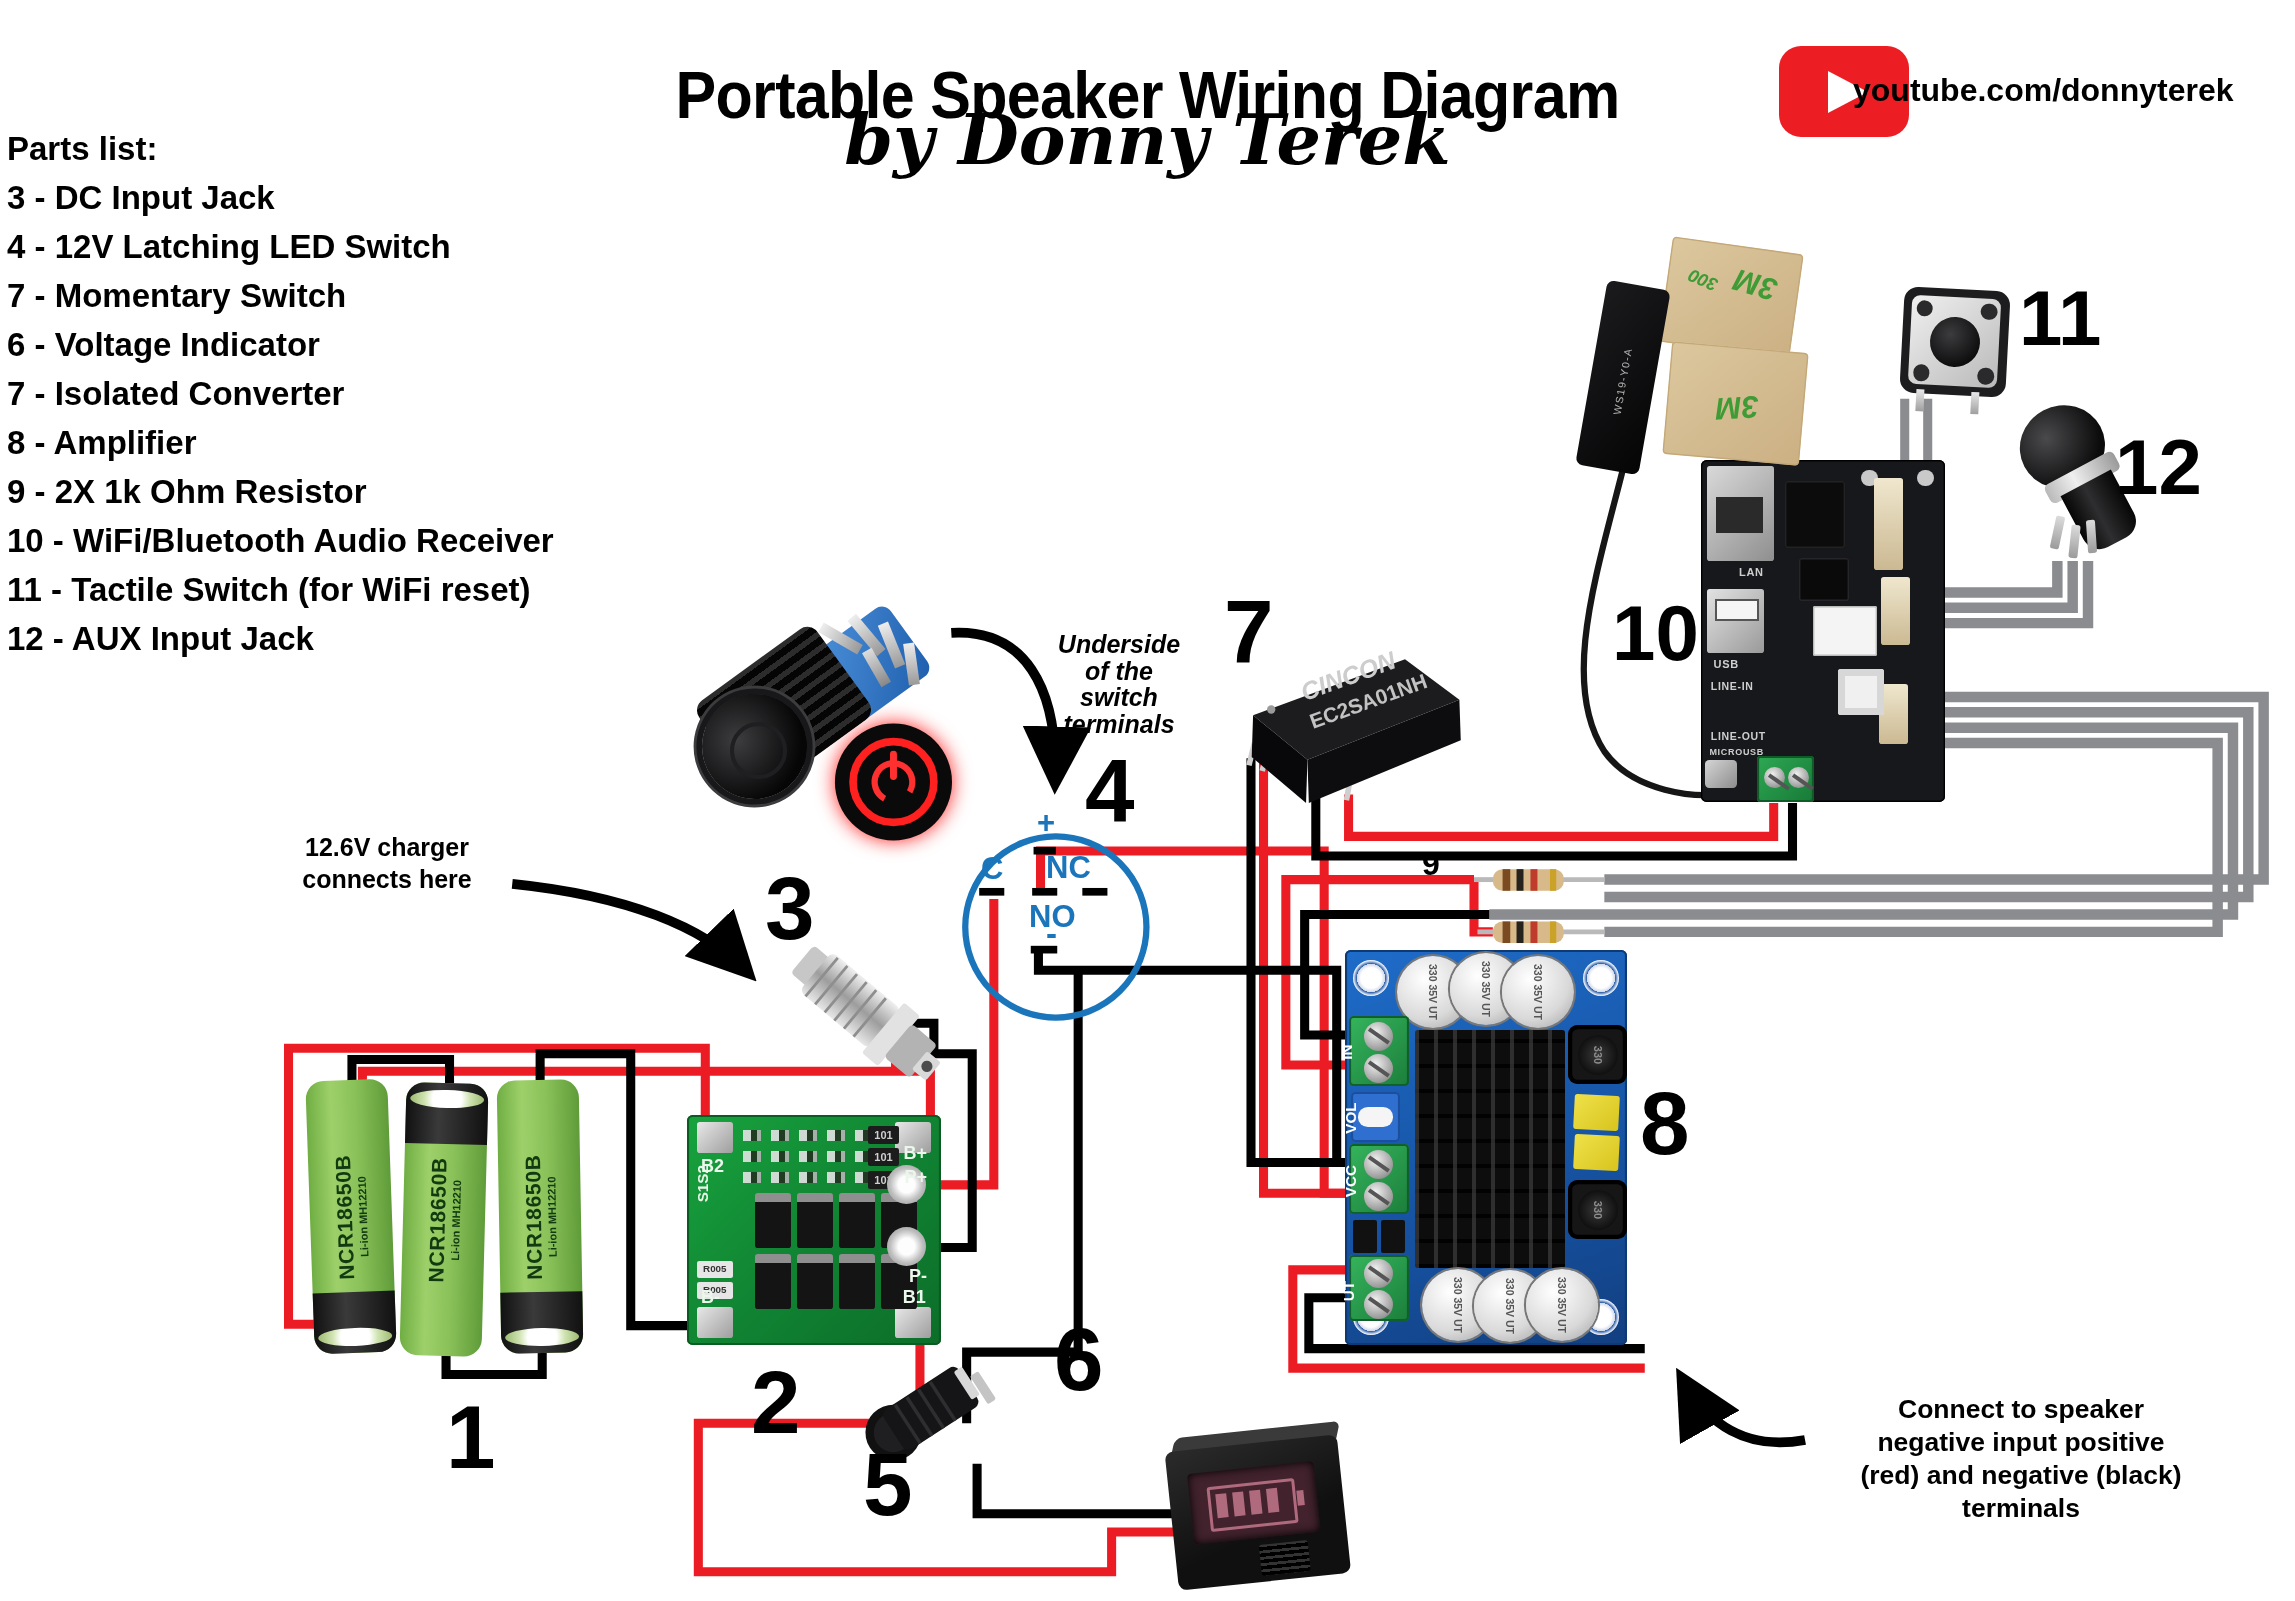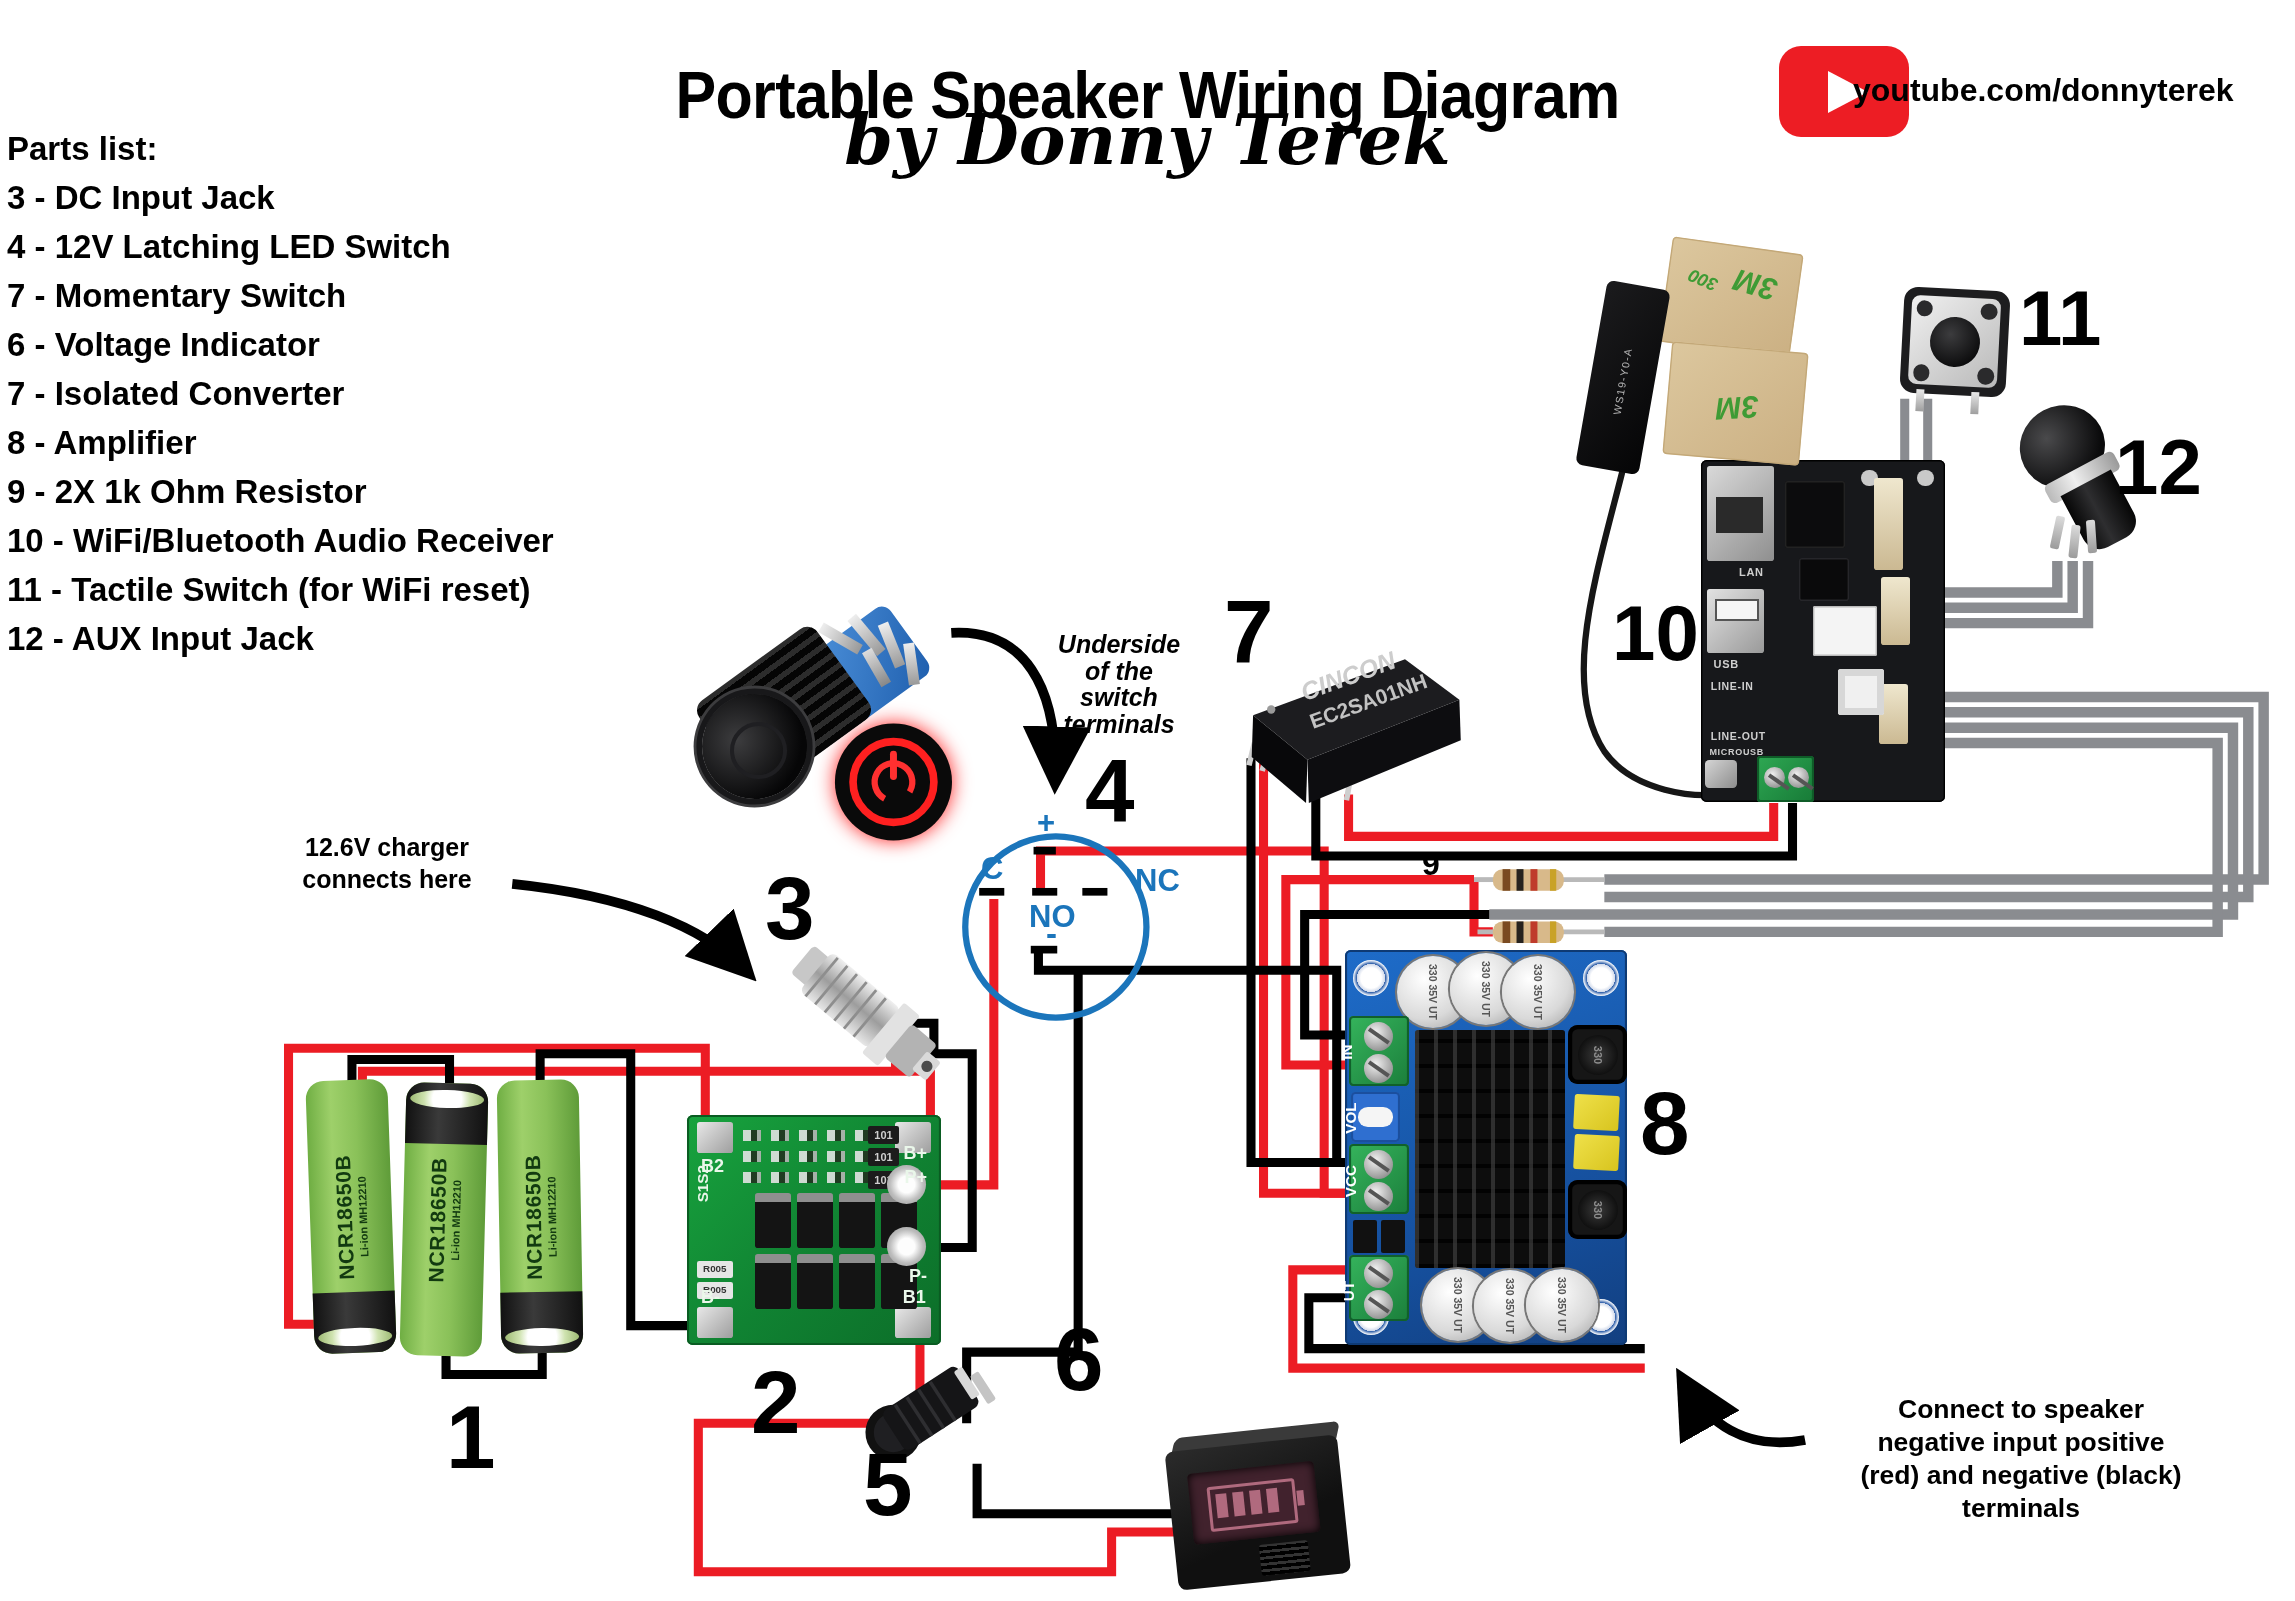--- a/index.html
+++ b/index.html
@@ -508,21 +508,21 @@
   </div>
   <div class="abs tape" style="left:1667px;top:347px;width:137px;height:113px;transform:rotate(5deg);">
     <div class="tape-txt" style="left:49px;top:42px;font-size:31px;transform:rotate(172deg);">3M</div>
   </div>
   <div class="abs ant">
     <div class="ant-txt">WS19-Y0-A</div>
   </div>
 
   <div class="abs blab" style="left:1037px;top:807px;">+</div>
   <div class="abs blab" style="left:981px;top:853px;">C</div>
-  <div class="abs blab" style="left:1135px;top:852px;margin-top:13px;">NC</div>
+  <div class="abs blab" style="left:1046px;top:852px;">NC</div>
   <div class="abs blab" style="left:1029px;top:901px;">NO</div>
   <div class="abs blab" style="left:1046px;top:917px;font-size:33px;">-</div>
 
   <div class="abs ann ann-charger">
     <div>12.6V charger</div>
     <div>connects here</div>
   </div>
   <div class="abs ann ann-underside">
     <div>Underside</div>
     <div>of the</div>

